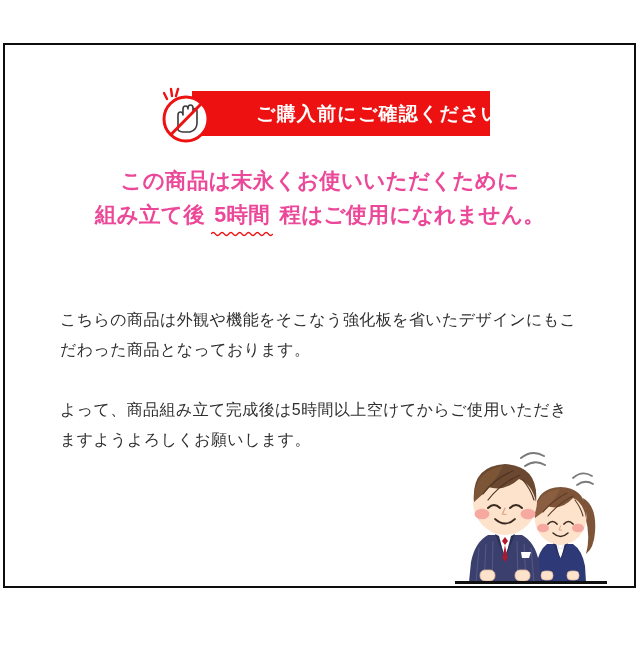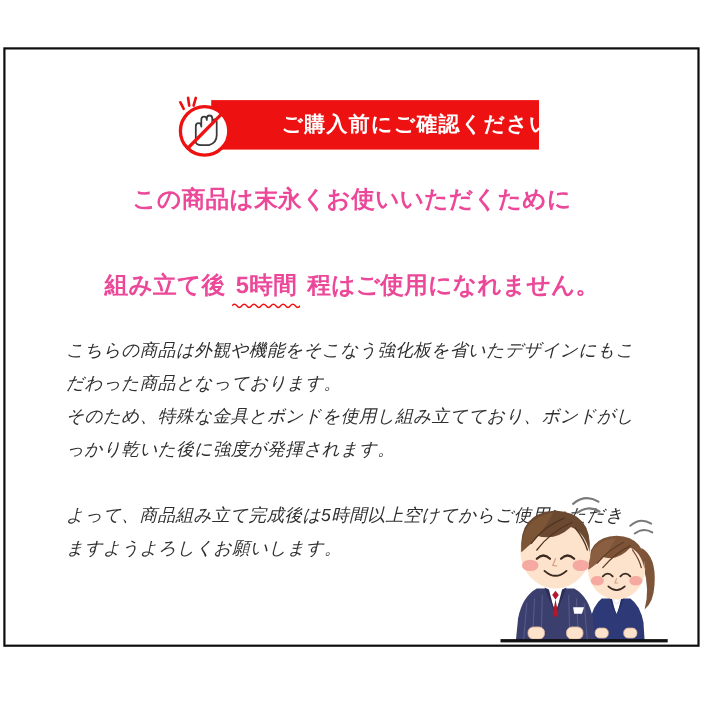--- a/index.html
+++ b/index.html
@@ -58,21 +58,21 @@
   .headline{
     position:absolute;
     left:0;right:0;top:164px;
     text-align:center;
     color:#ec4899;
     font-weight:bold;
     font-size:21.5px;
     line-height:34px;
     letter-spacing:0.3px;
   }
-  .headline .l2{ display:block;margin-top:44px; }
+  .headline .l2{ display:block; }
   .wavy{
     position:relative;
     display:inline-block;
     padding:0 3px;
   }
   .wavy .wave-svg{
     position:absolute;
     left:0;bottom:-5px;
     width:100%;height:6px;
     display:block;
@@ -93,21 +93,21 @@
   
   .body-text{
     position:absolute;
     left:60px;top:305px;
     width:520px;
     color:#2f2f2f;
     font-size:16px;
     line-height:30px;
     letter-spacing:0.4px;
   }
-  .body-text p{margin:0;font-style:italic;}
+  .body-text p{margin:0;}
   .body-text .para2{margin-top:0px;}
   .body-text .para3{margin-top:30px;}
 
   
   .illus{
     position:absolute;
     left:455px;top:440px;
     width:152px;height:148px;
   }
 </style>
@@ -150,21 +150,20 @@
     <span class="l2">
       <span>組み立て後 </span><span class="wavy"><span>5時間</span><svg class="wave-svg" viewBox="0 0 70 6" preserveAspectRatio="none">
               <path d="M0 3 Q2.5 0 5 3 T10 3 T15 3 T20 3 T25 3 T30 3 T35 3 T40 3 T45 3 T50 3 T55 3 T60 3 T65 3 T70 3" fill="none" stroke="#ee1111" stroke-width="1.4"></path>
             </svg></span><span> 程はご使用になれません。</span>
     </span>
   </div>
 
 
   <div class="body-text">
     <p class="para1">こちらの商品は外観や機能をそこなう強化板を省いたデザインにもこだわった商品となっております。</p>
-    <p class="para2">そのため、特殊な金具とボンドを使用し組み立てており、ボンドがしっかり乾いた後に強度が発揮されます。</p>
     <p class="para3">よって、商品組み立て完成後は5時間以上空けてからご使用いただきますようよろしくお願いします。</p>
   </div>
 
   <svg class="illus" viewBox="0 0 152 148">
 
     <g>
 
       <path d="M128 58 Q142 66 140 92 Q139 108 131 114 Q136 96 130 76 Z" fill="#7d5438"></path>
 
       <path d="M92 104 Q84 110 81 126 L80 142 L131 142 L130 126 Q127 110 118 104 Z" fill="#2e3a77"></path>

